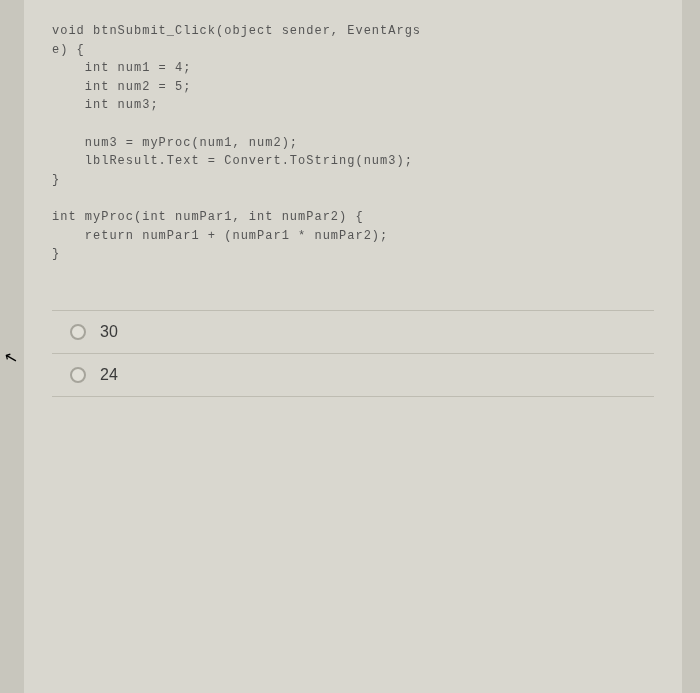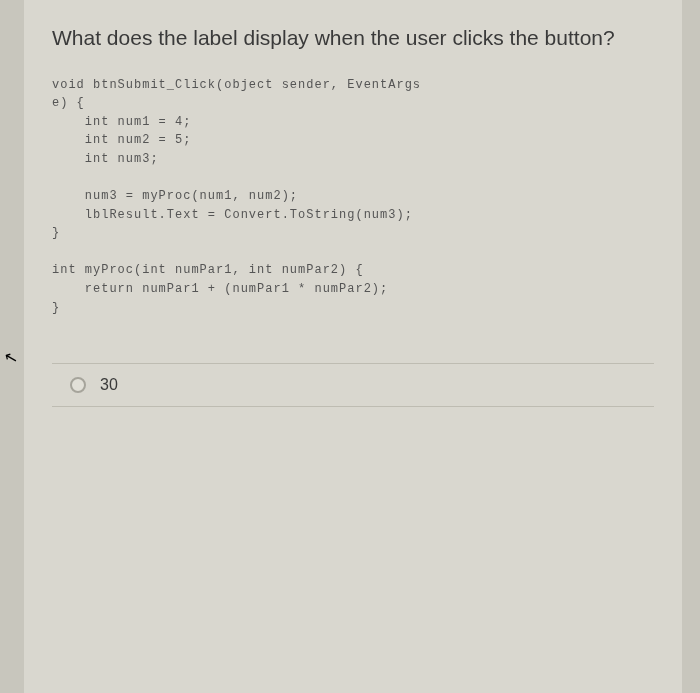--- a/index.html
+++ b/index.html
@@ -69,36 +69,39 @@
     color: #3a3a3a;
   }
 </style>
 </head>
 <body>
 
 <div class="cursor">↖</div>
 
 <div class="page">
 
-  <div class="question">What does the label display when the user clicks the button?</div>
 
   <div class="code">void btnSubmit_Click(object sender, EventArgs
 e) {
     int num1 = 4;
     int num2 = 5;
     int num3;
 
     num3 = myProc(num1, num2);
     lblResult.Text = Convert.ToString(num3);
 }
 
 int myProc(int numPar1, int numPar2) {
     return numPar1 + (numPar1 * numPar2);
 }</div>
 
   <div class="options">
     <div class="option-row">
       <div class="radio"></div>
       <span class="option-label">30</span>
     </div>
+    <div class="option-row">
+      <div class="radio"></div>
+      <span class="option-label">24</span>
+    </div>
   </div>
 
 </div>
 
 </body></html>

